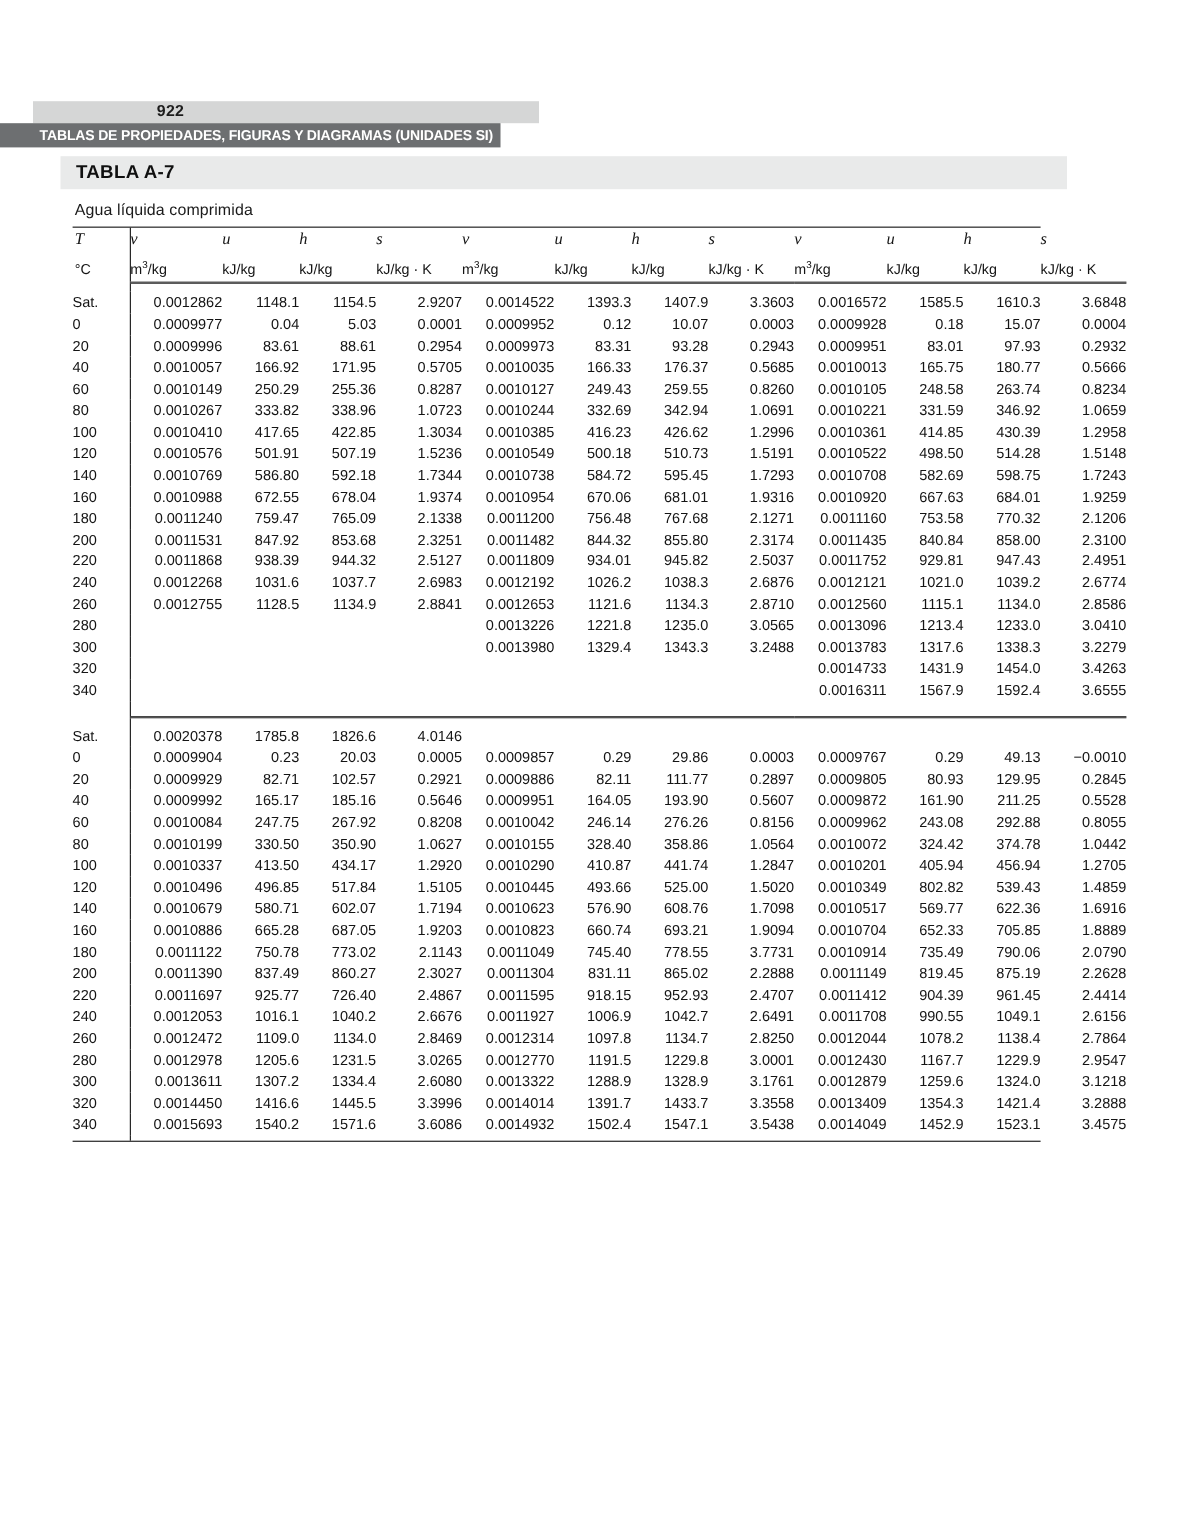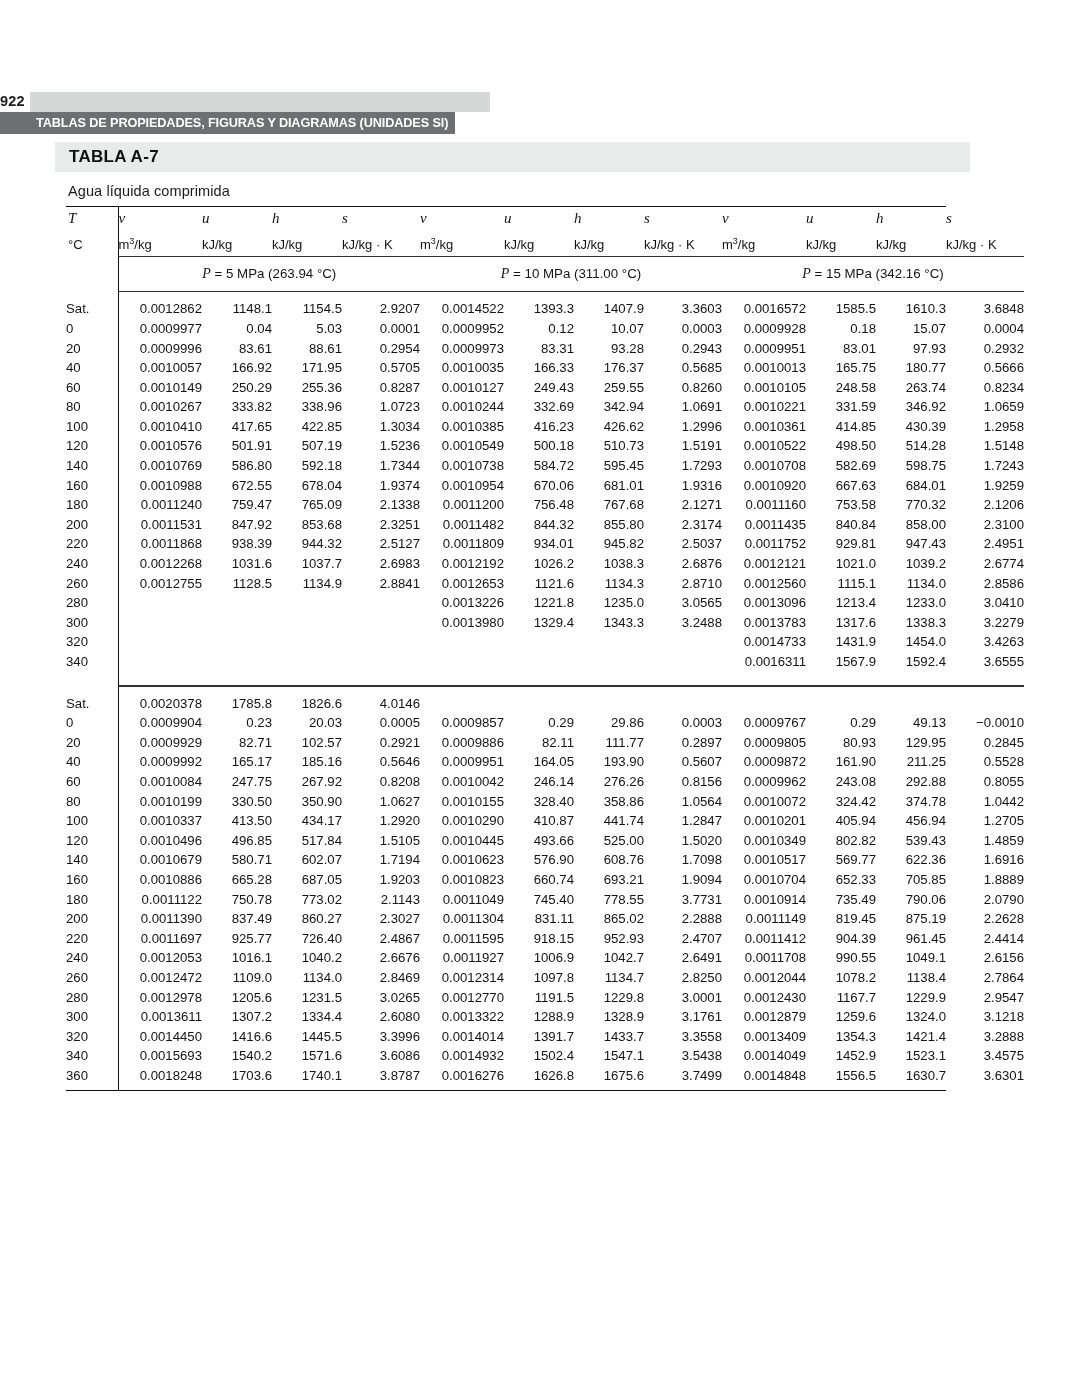--- a/index.html
+++ b/index.html
@@ -30,21 +30,21 @@
     top: 0;
     width: 460px;
     height: 20px;
     background: #d5d6d6;
   }
   #folio-number {
     position: absolute;
     left: 0;
     top: 1px;
     width: 310px;
-    text-align: left;
+    text-align: center;
     font-size: 14.5px;
     font-weight: bold;
     letter-spacing: .2px;
     color: #1d1d1d;
   }
   #running-title-band {
     position: absolute;
     left: 0;
     top: 20px;
     width: 455px;
@@ -257,26 +257,20 @@
           </td>
           <td colspan="4" class="">
             <div class="rule-thin"></div>
           </td>
           <td colspan="4" class="">
             <div class="rule-thin"></div>
           </td>
         </tr>
         <tr>
           <td></td>
-          <td colspan="4" class="pband vsep"><i>P</i><span class="pb-sans"> = 5 MPa (263.94 °C)</span></td>
-          <td colspan="4" class="pband"><i>P</i><span class="pb-sans"> = 10 MPa (311.00 °C)</span></td>
-          <td colspan="4" class="pband"><i>P</i><span class="pb-sans"> = 15 MPa (342.16 °C)</span></td>
-        </tr>
-        <tr>
-          <td></td>
           <td colspan="4" class="vsep ">
             <div class="rule-thin"></div>
           </td>
           <td colspan="4" class="">
             <div class="rule-thin"></div>
           </td>
           <td colspan="4" class="">
             <div class="rule-thin"></div>
           </td>
         </tr>
@@ -885,35 +879,20 @@
           <td class="cell">3.6086</td>
           <td class="cell">0.0014932</td>
           <td class="cell">1502.4</td>
           <td class="cell">1547.1</td>
           <td class="cell">3.5438</td>
           <td class="cell">0.0014049</td>
           <td class="cell">1452.9</td>
           <td class="cell">1523.1</td>
           <td class="cell">3.4575</td>
         </tr>
-        <tr>
-          <td class="cell-temp">360</td>
-          <td class="cell vsep">0.0018248</td>
-          <td class="cell">1703.6</td>
-          <td class="cell">1740.1</td>
-          <td class="cell">3.8787</td>
-          <td class="cell">0.0016276</td>
-          <td class="cell">1626.8</td>
-          <td class="cell">1675.6</td>
-          <td class="cell">3.7499</td>
-          <td class="cell">0.0014848</td>
-          <td class="cell">1556.5</td>
-          <td class="cell">1630.7</td>
-          <td class="cell">3.6301</td>
-        </tr>
         <tr class="spacer-row-sm">
           <td></td>
           <td colspan="4" class="vsep"></td>
           <td colspan="4" class=""></td>
           <td colspan="4" class=""></td>
         </tr>
       </tbody>
   </table>
 
   <div class="rule-thick"></div>

